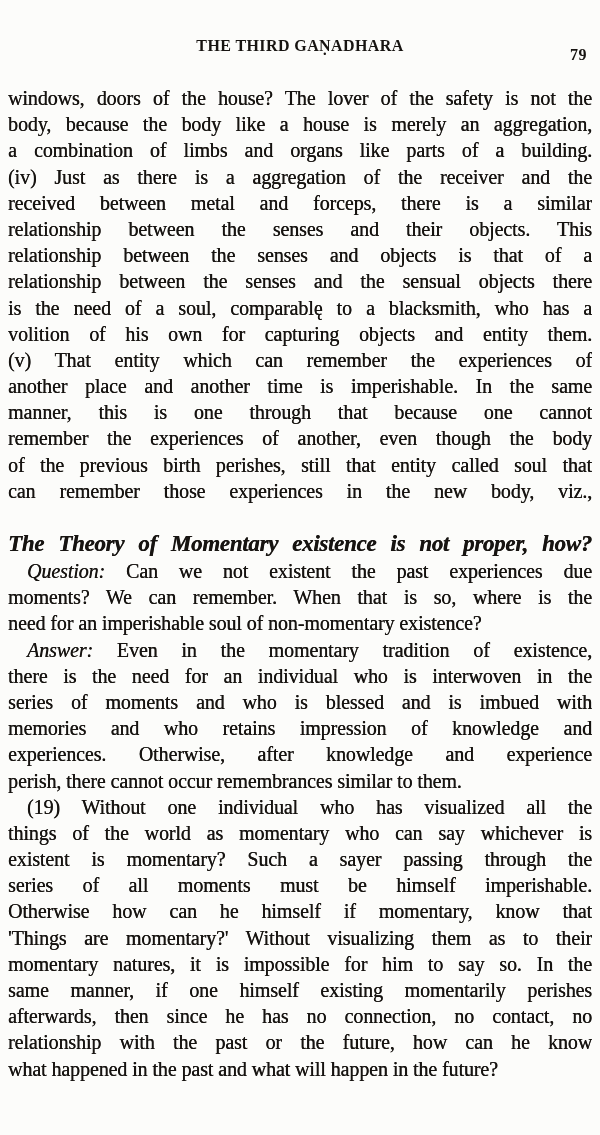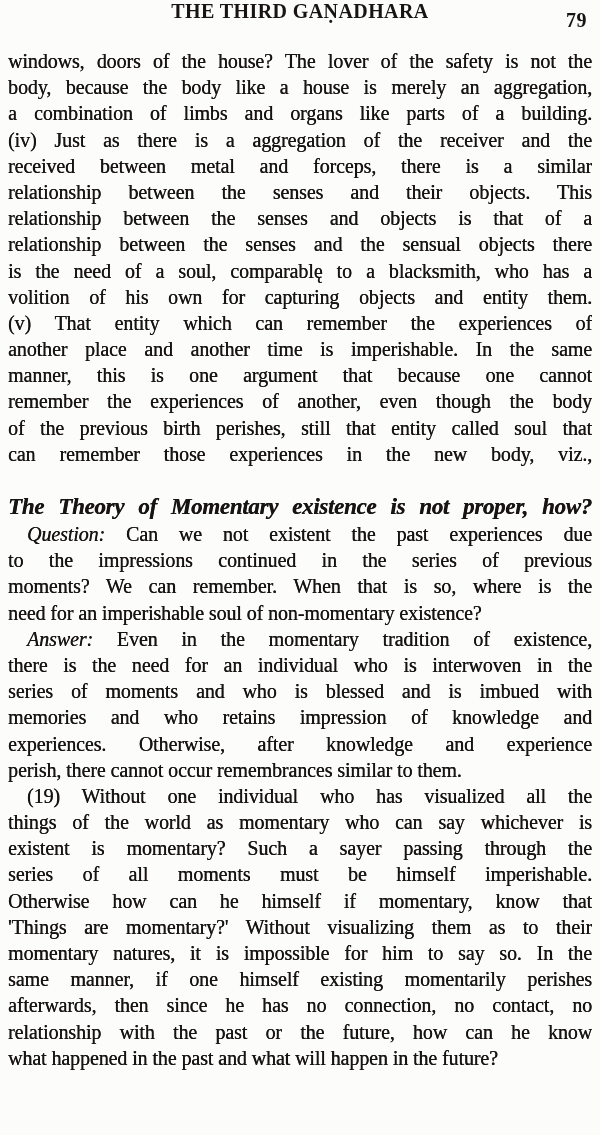--- a/index.html
+++ b/index.html
@@ -10,22 +10,23 @@
     box-sizing: border-box;
     background: #fcfcfa;
     color: #171411;
     font-family: "Liberation Serif", "DejaVu Serif", serif;
     overflow: hidden;
   }
   .running-header {
     position: relative;
     padding-top: 0;
     height: 25px;
-    font-size: 20px;
+    font-size: 16px;
     font-weight: 700;
+    margin-top: 37px;
   }
   .running-header .title {
     text-align: center;
     letter-spacing: 0.4px;
   }
   .running-header .pagenum {
     position: absolute;
     top: 9px;
     right: 13px;
     font-weight: 700;
@@ -74,31 +75,30 @@
         <div class="line">a combination of limbs and organs like parts of a building.</div>
         <div class="line">(iv) Just as there is a aggregation of the receiver and the</div>
         <div class="line">received between metal and forceps, there is a similar</div>
         <div class="line">relationship between the senses and their objects. This</div>
         <div class="line">relationship between the senses and objects is that of a</div>
         <div class="line">relationship between the senses and the sensual objects there</div>
         <div class="line">is the need of a soul, comparablę to a blacksmith, who has a</div>
         <div class="line">volition of his own for capturing objects and entity them.</div>
         <div class="line">(v) That entity which can remember the experiences of</div>
         <div class="line">another place and another time is imperishable. In the same</div>
-        <div class="line">manner, this is one argument that because one cannot</div>
+        <div class="line">manner, this is one through that because one cannot</div>
         <div class="line">remember the experiences of another, even though the body</div>
         <div class="line">of the previous birth perishes, still that entity called soul that</div>
         <div class="line">can remember those experiences in the new body, viz.,</div>
       </div>
       <div class="heading">
         <div class="line">The Theory of Momentary existence is not proper, how?</div>
       </div>
       <div class="paragraph">
         <div class="line indent"><span class="lead">Question:</span><span> Can we not existent the past experiences due</span></div>
-        <div class="line">to the impressions continued in the series of previous</div>
         <div class="line">moments? We can remember. When that is so, where is the</div>
         <div class="line last">need for an imperishable soul of non-momentary existence?</div>
       </div>
       <div class="paragraph">
         <div class="line indent"><span class="lead">Answer:</span><span> Even in the momentary tradition of existence,</span></div>
         <div class="line">there is the need for an individual who is interwoven in the</div>
         <div class="line">series of moments and who is blessed and is imbued with</div>
         <div class="line">memories and who retains impression of knowledge and</div>
         <div class="line">experiences. Otherwise, after knowledge and experience</div>
         <div class="line last">perish, there cannot occur remembrances similar to them.</div>

